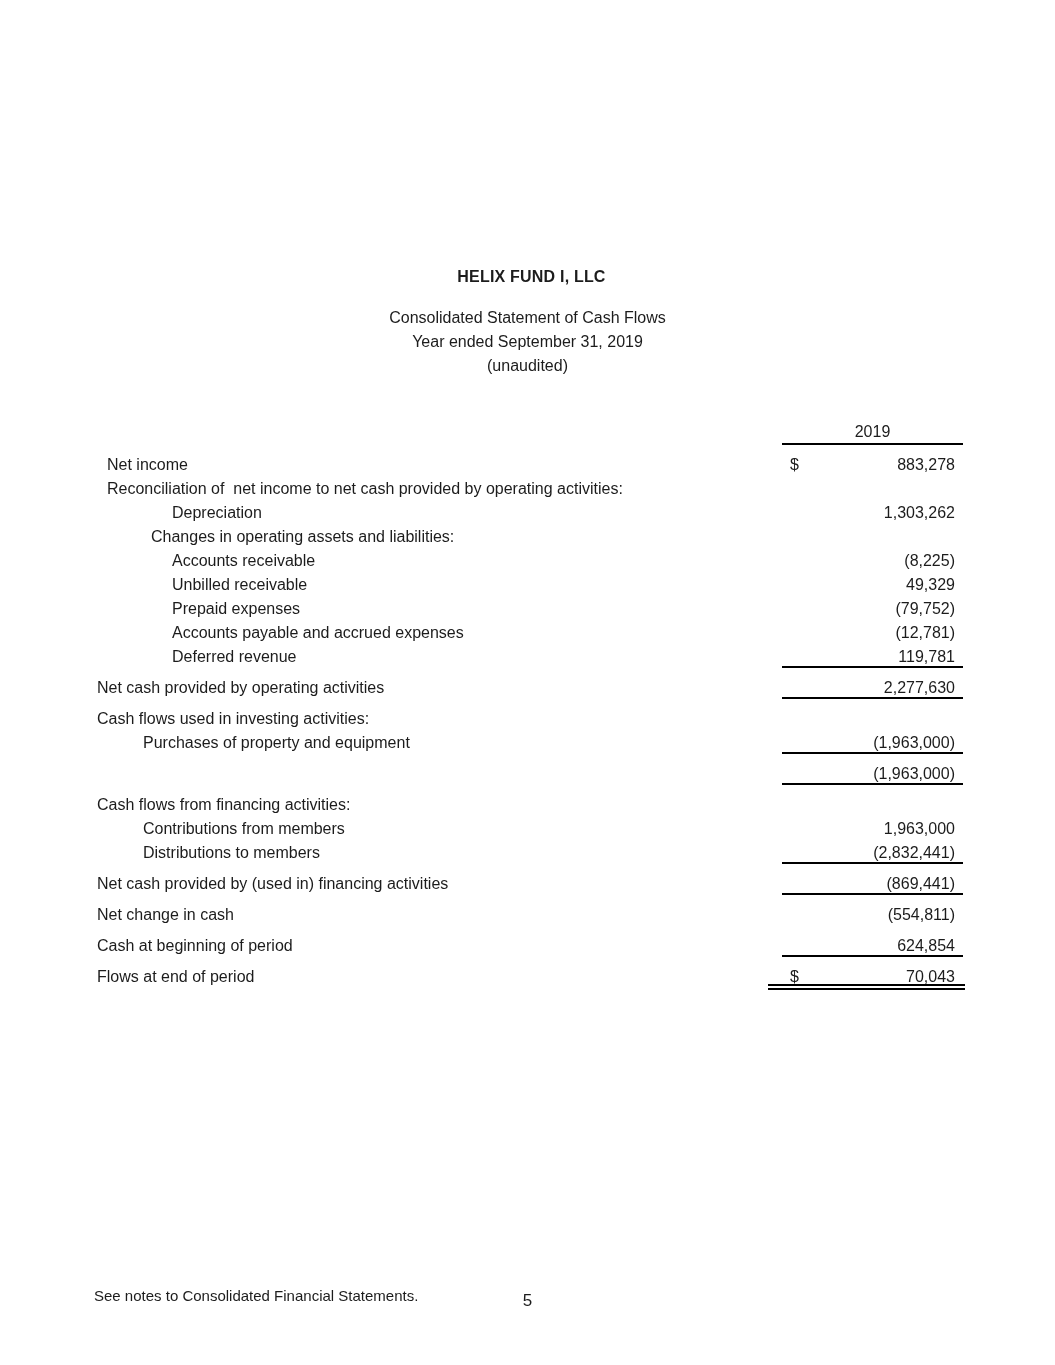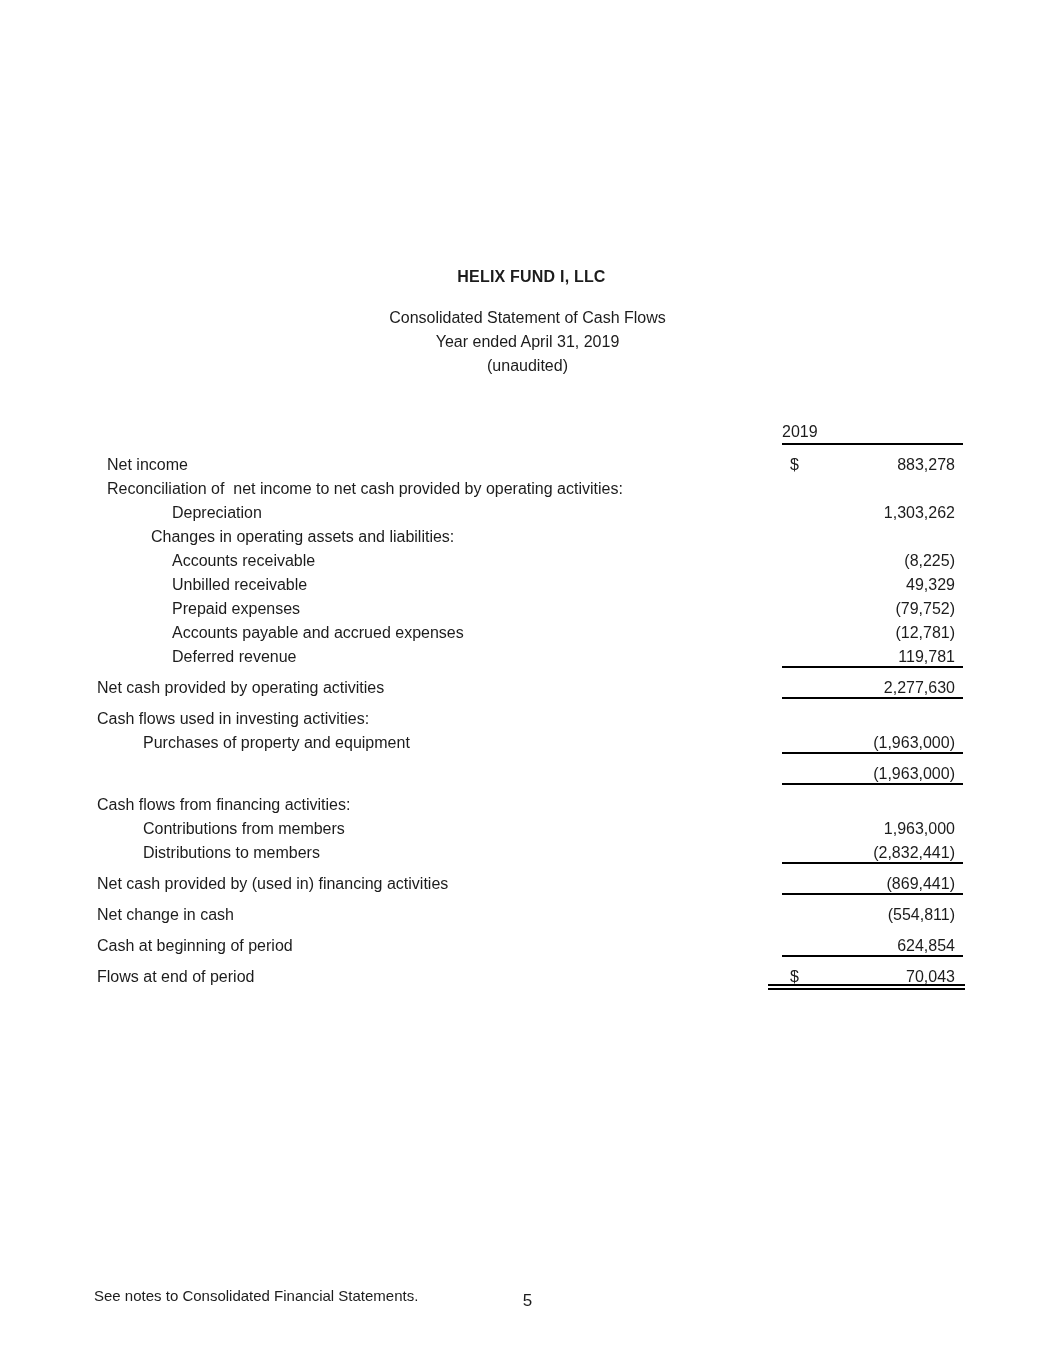--- a/index.html
+++ b/index.html
@@ -25,21 +25,21 @@
     position: absolute; left: 0; width: 100%;
     text-align: center; font-size: 16px; white-space: pre;
   }
   .sub1 { top: 309px; }
   .sub2 { top: 333px; }
   .sub3 { top: 357px; }
 
   
   .col-header {
     position: absolute; left: 782px; top: 420px; width: 181px; height: 23px;
-    line-height: 23px; font-size: 16px;
+    line-height: 23px; text-align: center; font-size: 16px;
     border-bottom: 2px solid #000;
   }
 
   
   .rows { position: absolute; left: 97px; top: 453px; width: 958px; }
   .row { position: relative; height: 24px; }
   .row.section { margin-top: 7px; }
   .label {
     position: absolute; left: 0; top: 0; height: 24px; line-height: 24px;
     font-size: 16px; white-space: pre;
@@ -76,21 +76,21 @@
   }
 </style>
 </head>
 <body>
 
 <div class="page">
 
   <div class="doc-header">
     <div class="company">HELIX FUND I, LLC</div>
     <div class="subtitle sub1">Consolidated Statement of Cash Flows</div>
-    <div class="subtitle sub2">Year ended April 31, 2019</div>
+    <div class="subtitle sub2">Year ended September 31, 2019</div>
     <div class="subtitle sub3">(unaudited)</div>
   </div>
 
   <div class="col-header">2019</div>
 
   <div class="rows" id="rows-container">
       <div class="row">
     <span class="label ind-1">Net income</span>
     <span class="amount">
       <span class="dollar">$</span>

